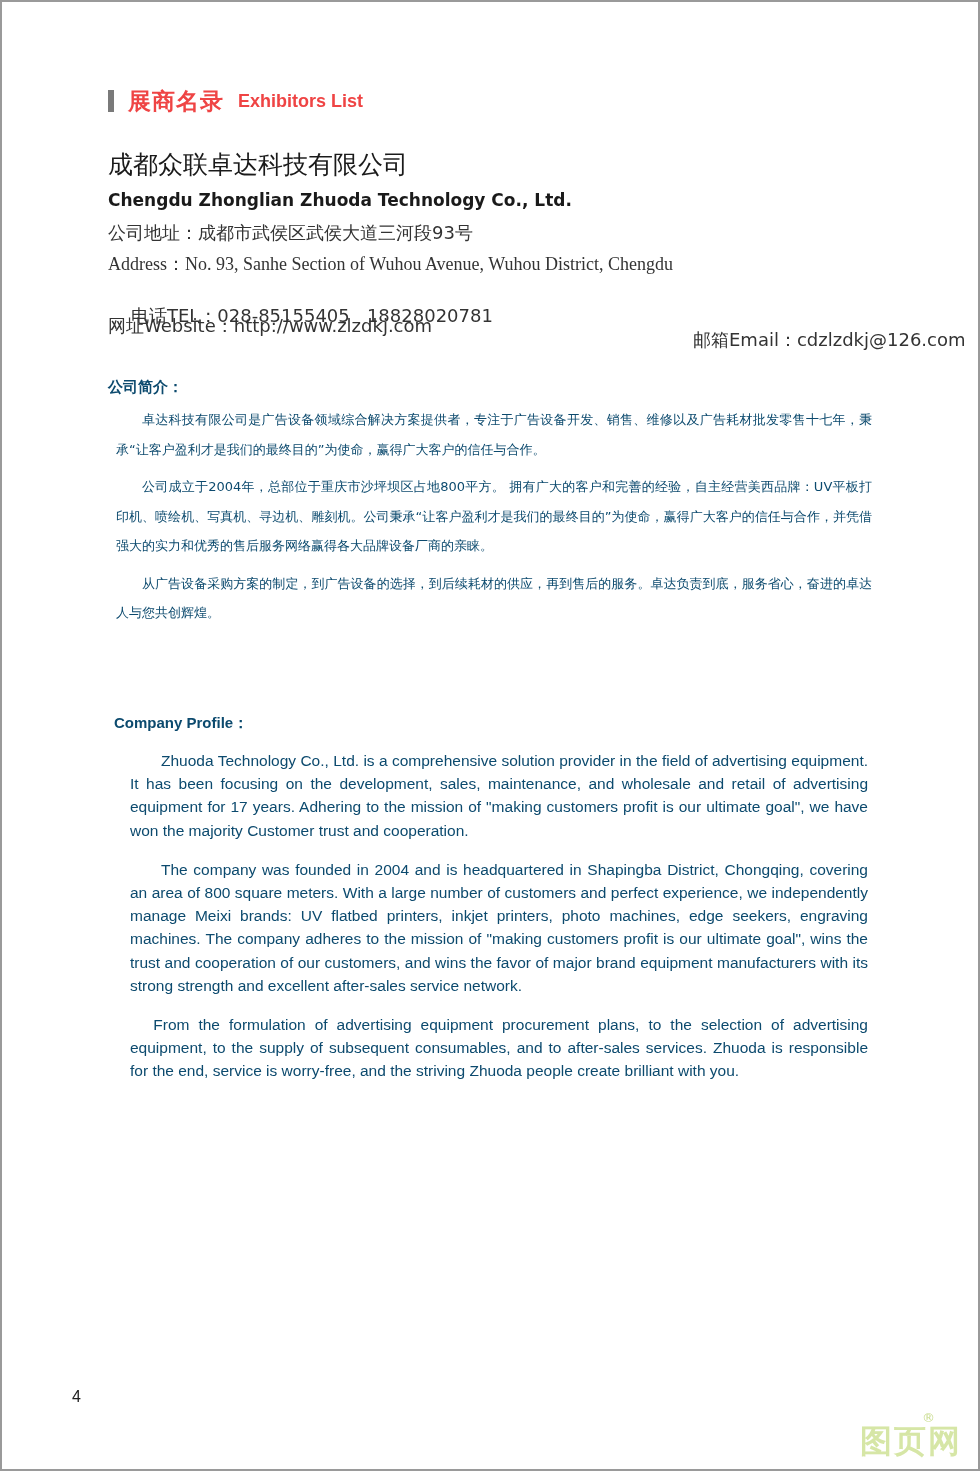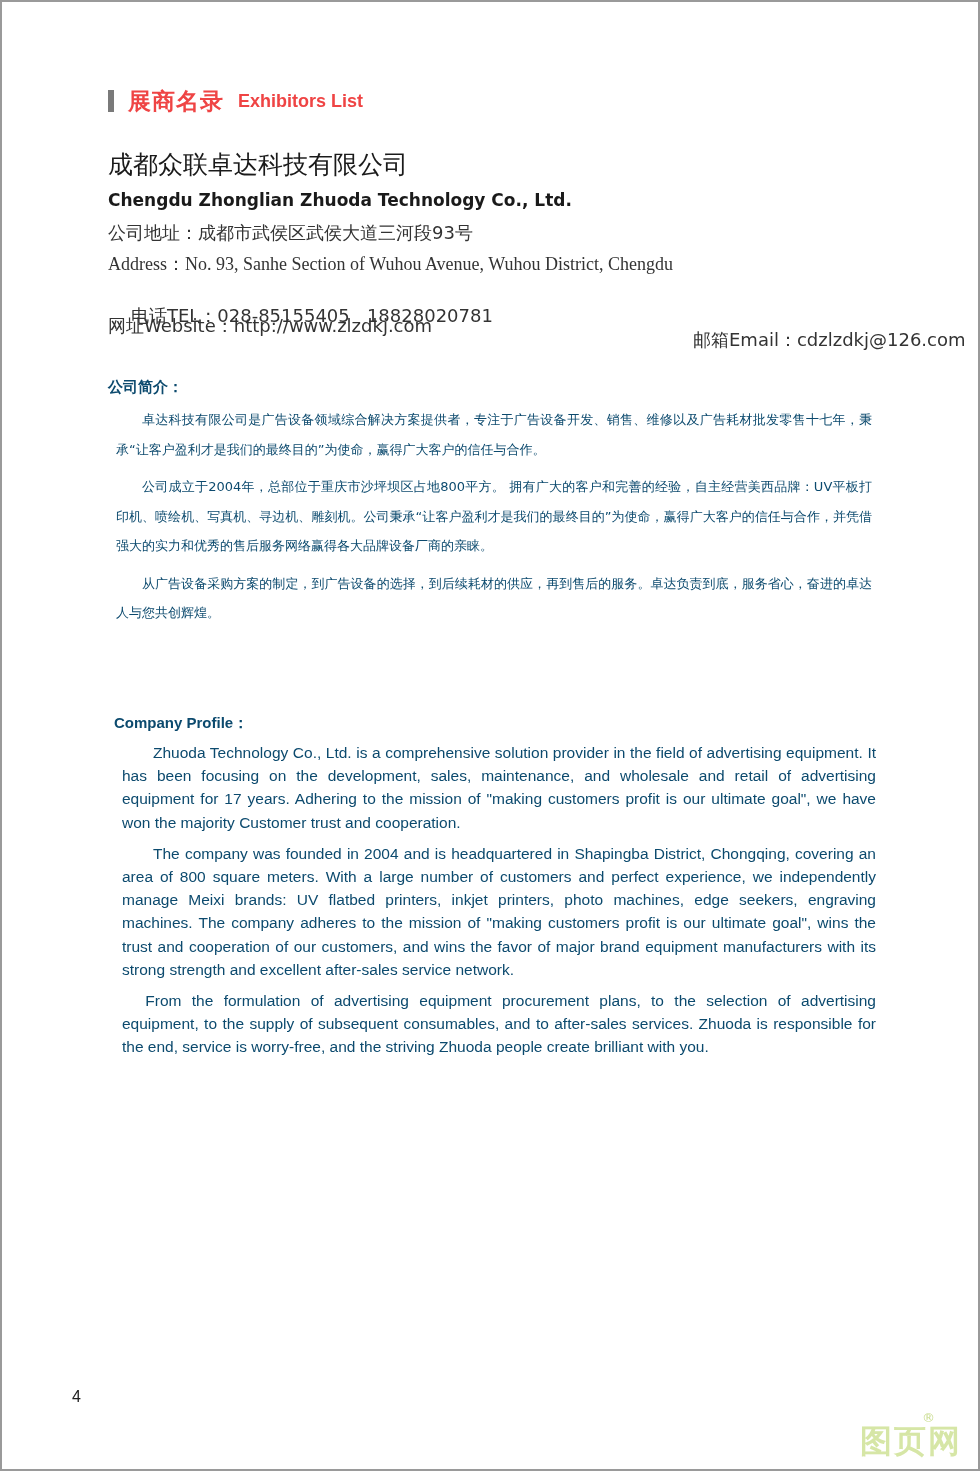--- a/index.html
+++ b/index.html
@@ -39,21 +39,21 @@
   .cn-profile p {
     margin: 8px; font-size: 13px; line-height: 29.5px; text-indent: 2em; text-align: justify;
   }
 
   .en-profile {
     position: absolute; left: 112px; top: 711px; width: 770px;
     font-family: Liberation Sans, sans-serif; color: #0c4a6e;
   }
   .en-profile .title { font-size: 15px; font-weight: bold; line-height: 20px; }
   .en-profile p {
-    margin: 8px; font-size: 15.5px; line-height: 23.2px; text-indent: 2em; text-align: justify;
+    margin: 16px; font-size: 15.5px; line-height: 23.2px; text-indent: 2em; text-align: justify;
   }
   .en-profile p.last { text-indent: 1.5em; }
 
   .page-number {
     position: absolute; left: 70px; top: 1386px;
     font-family: "Liberation Sans", sans-serif; font-size: 16px; color: #222222;
   }
   .watermark {
     position: absolute; left: 858px; top: 1418px;
     font-family: "DejaVu Sans", sans-serif; font-weight: bold; font-size: 32px;

